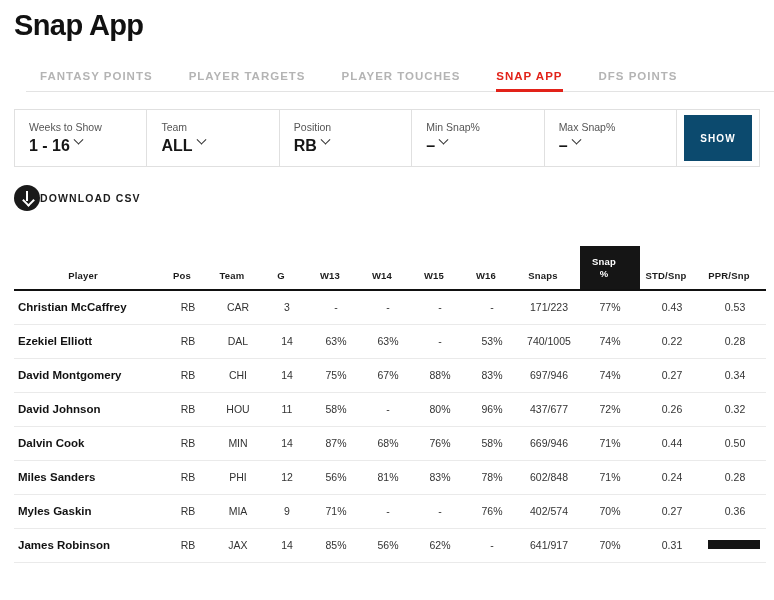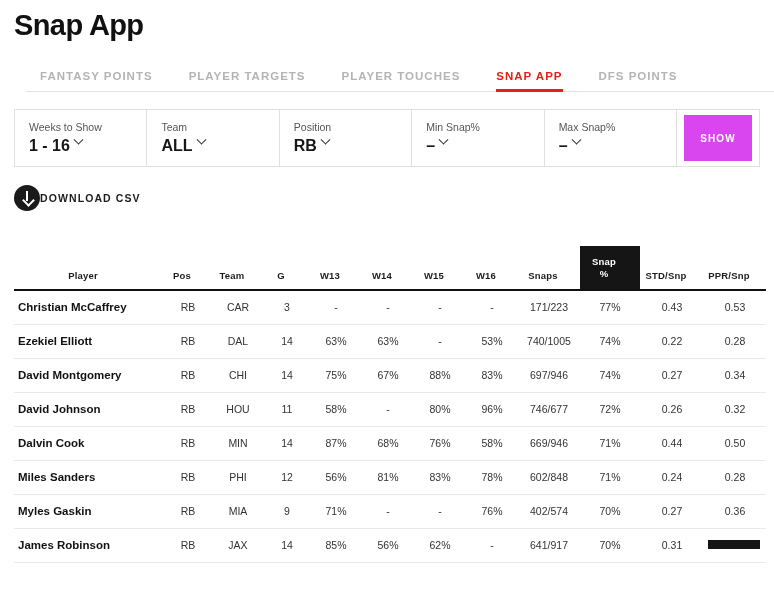--- a/index.html
+++ b/index.html
@@ -105,21 +105,21 @@
     transform: rotate(45deg) translate(-2px, -2px);
   }
   .show-cell {
     width: 82px;
     flex: 0 0 82px;
     display: flex;
     align-items: center;
     justify-content: center;
   }
   .show-btn {
-    background: #d946ef;
+    background: #0c4a6e;
     color: #ffffff;
     font-size: 10px;
     font-weight: bold;
     letter-spacing: 1.1px;
     border: none;
     width: 68px;
     height: 46px;
     cursor: pointer;
     font-family: "Liberation Sans", sans-serif;
   }
@@ -364,21 +364,21 @@
           </tr>
           <tr>
             <td class="name">David Johnson</td>
             <td>RB</td>
             <td>HOU</td>
             <td>11</td>
             <td>58%</td>
             <td>-</td>
             <td>80%</td>
             <td>96%</td>
-            <td>746/677</td>
+            <td>437/677</td>
             <td>72%</td>
             <td>0.26</td>
             <td>0.32</td>
           </tr>
           <tr>
             <td class="name">Dalvin Cook</td>
             <td>RB</td>
             <td>MIN</td>
             <td>14</td>
             <td>87%</td>

